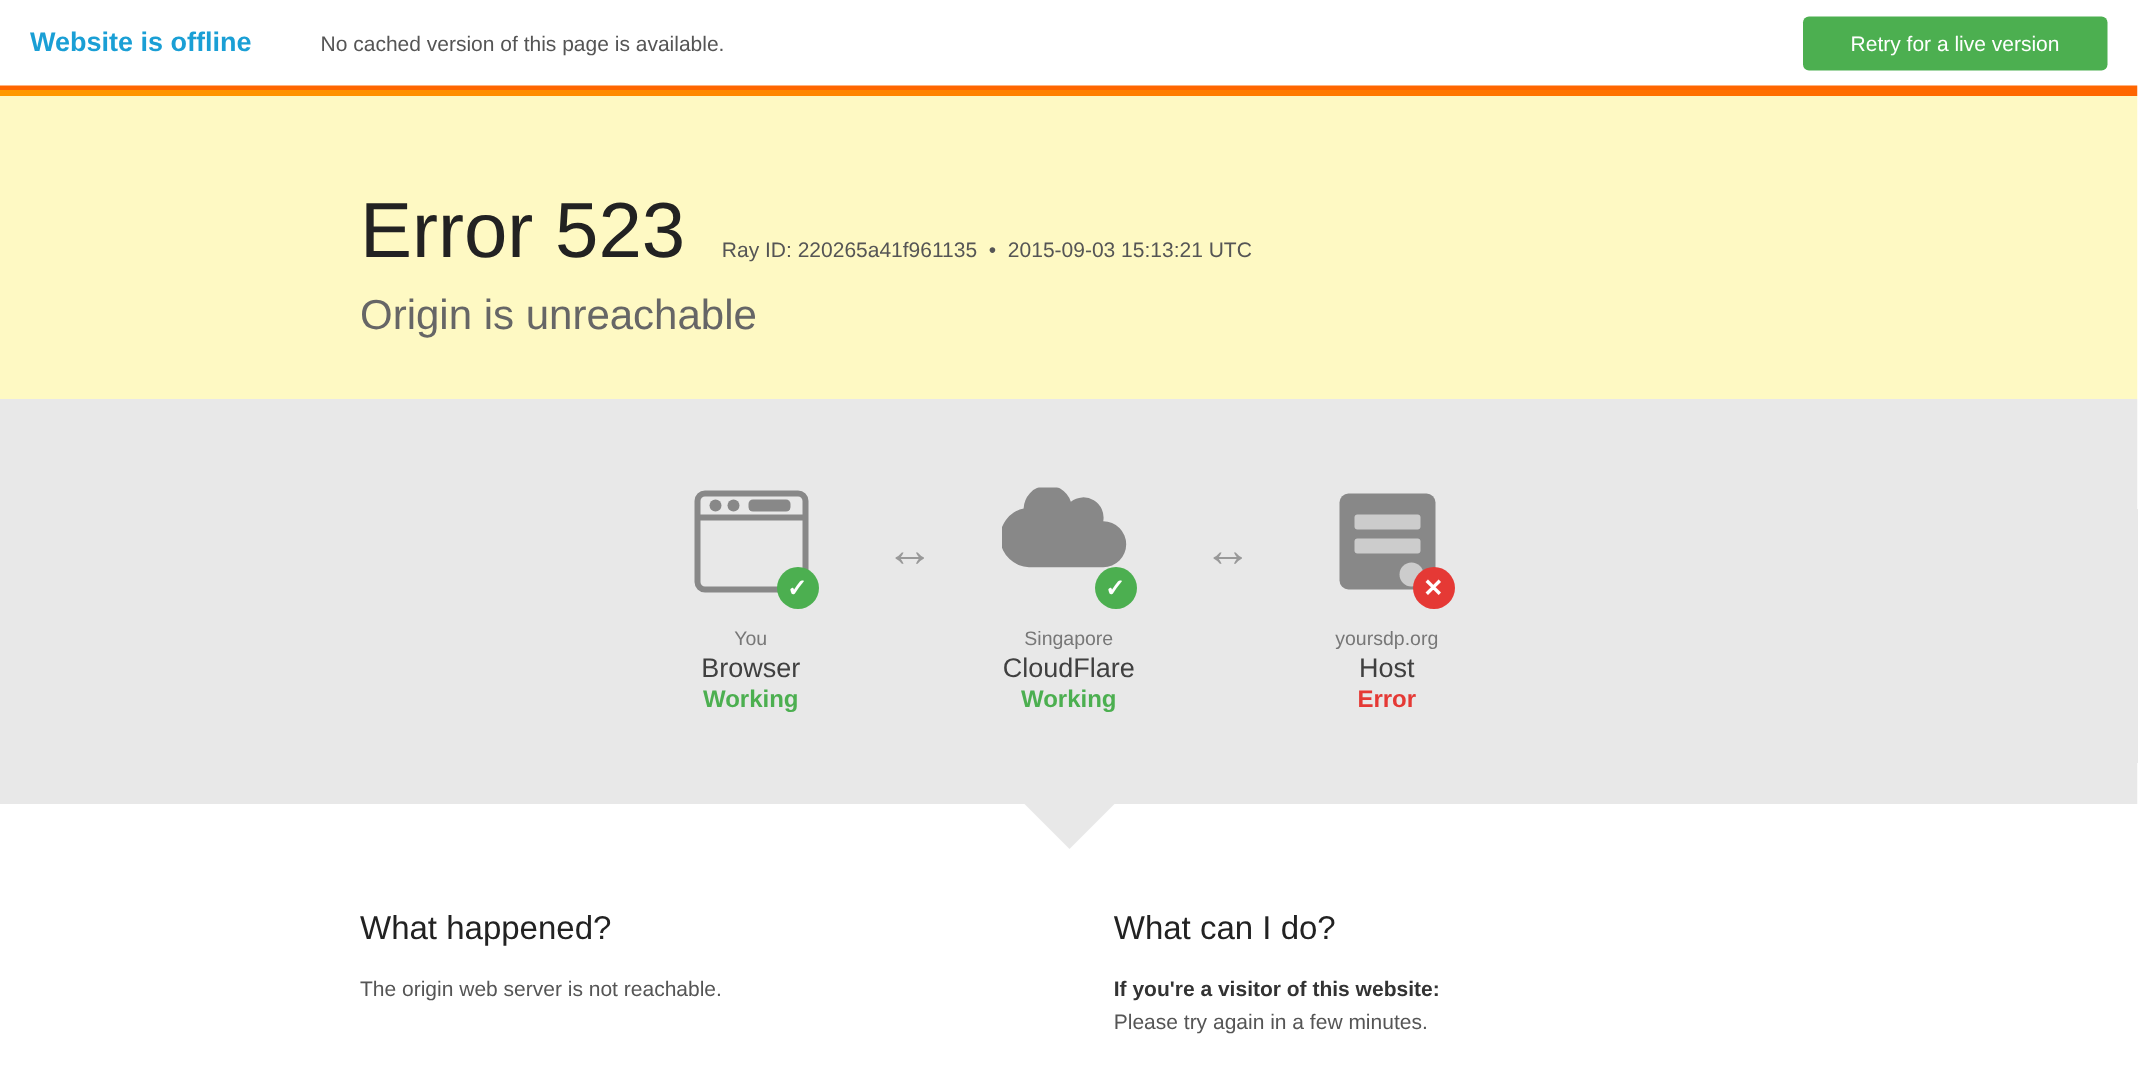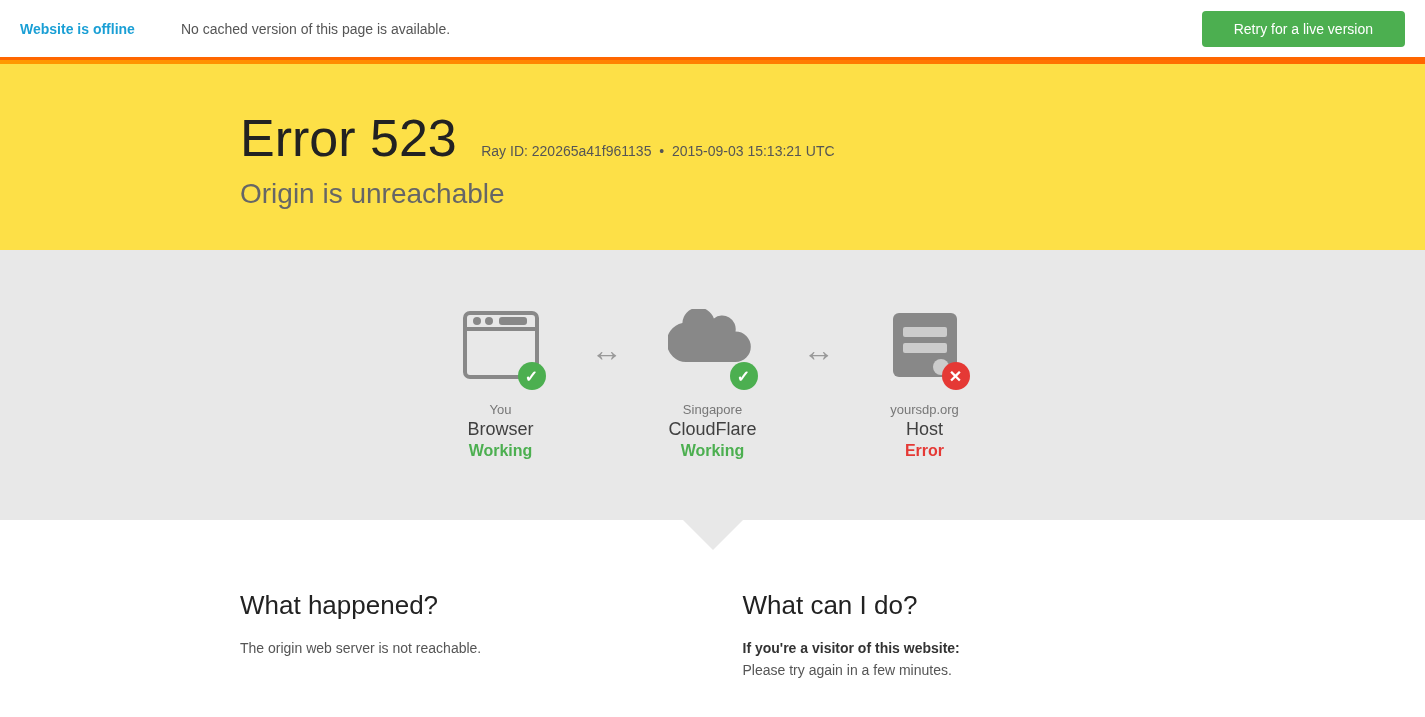--- a/index.html
+++ b/index.html
@@ -15,21 +15,21 @@
       border-bottom: 3px solid #f60;
       background: #fff;
     }
     #header-left {
       display: flex;
       align-items: center;
       gap: 12px;
     }
     #site-offline-title {
       color: #1a9fd5;
-      font-size: 14px;
+      font-size: 18px;
       font-weight: bold;
     }
     #cached-notice {
       color: #555;
       font-size: 14px;
       padding-left: 34px;
     }
     #retry-button {
       background: #4caf50;
       color: #fff;
@@ -41,22 +41,22 @@
     }
 
     
     .orange-line {
       height: 4px;
       background: linear-gradient(to right, #f90, #f60);
     }
 
     
     #error-section {
-      padding: 44px 240px 40px;
-      background: #fde047;
+      padding: 60px 240px 40px;
+      background: #fef9c3;
     }
     #error-title {
       font-size: 52px;
       font-weight: 300;
       color: #222;
       display: inline;
     }
     #ray-info {
       font-size: 14px;
       color: #555;
@@ -146,21 +146,21 @@
     #info-section {
       padding: 40px 240px;
       display: flex;
       gap: 60px;
       background: #fff;
     }
     .info-col {
       flex: 1;
     }
     .info-col h2 {
-      font-size: 26px;
+      font-size: 22px;
       font-weight: 300;
       margin-bottom: 16px;
       color: #222;
     }
     .info-col p {
       font-size: 14px;
       color: #555;
       line-height: 1.6;
     }
     .info-col p strong {

